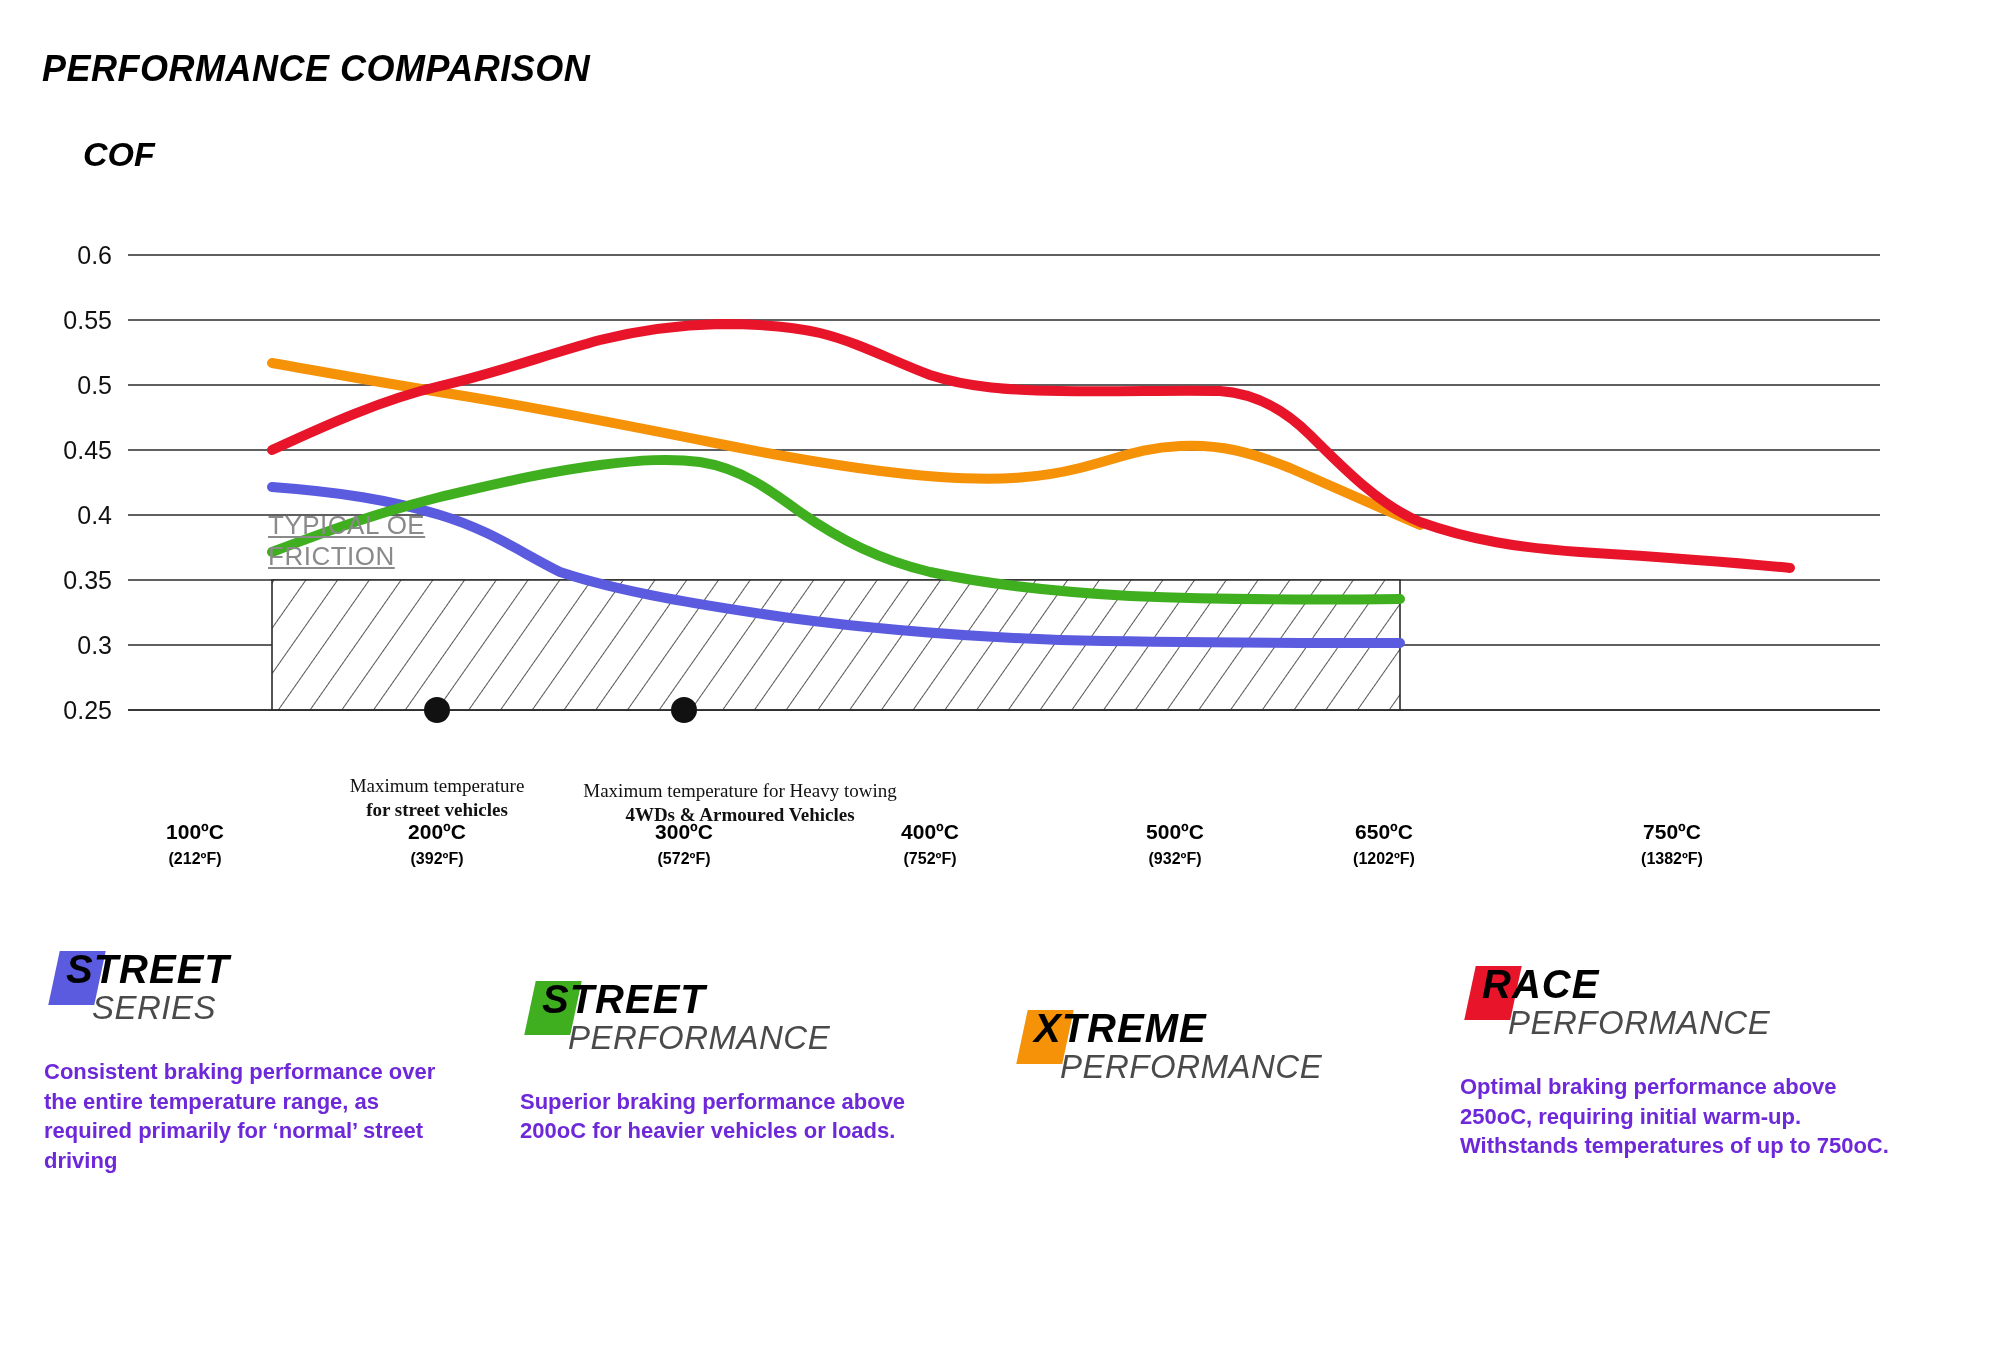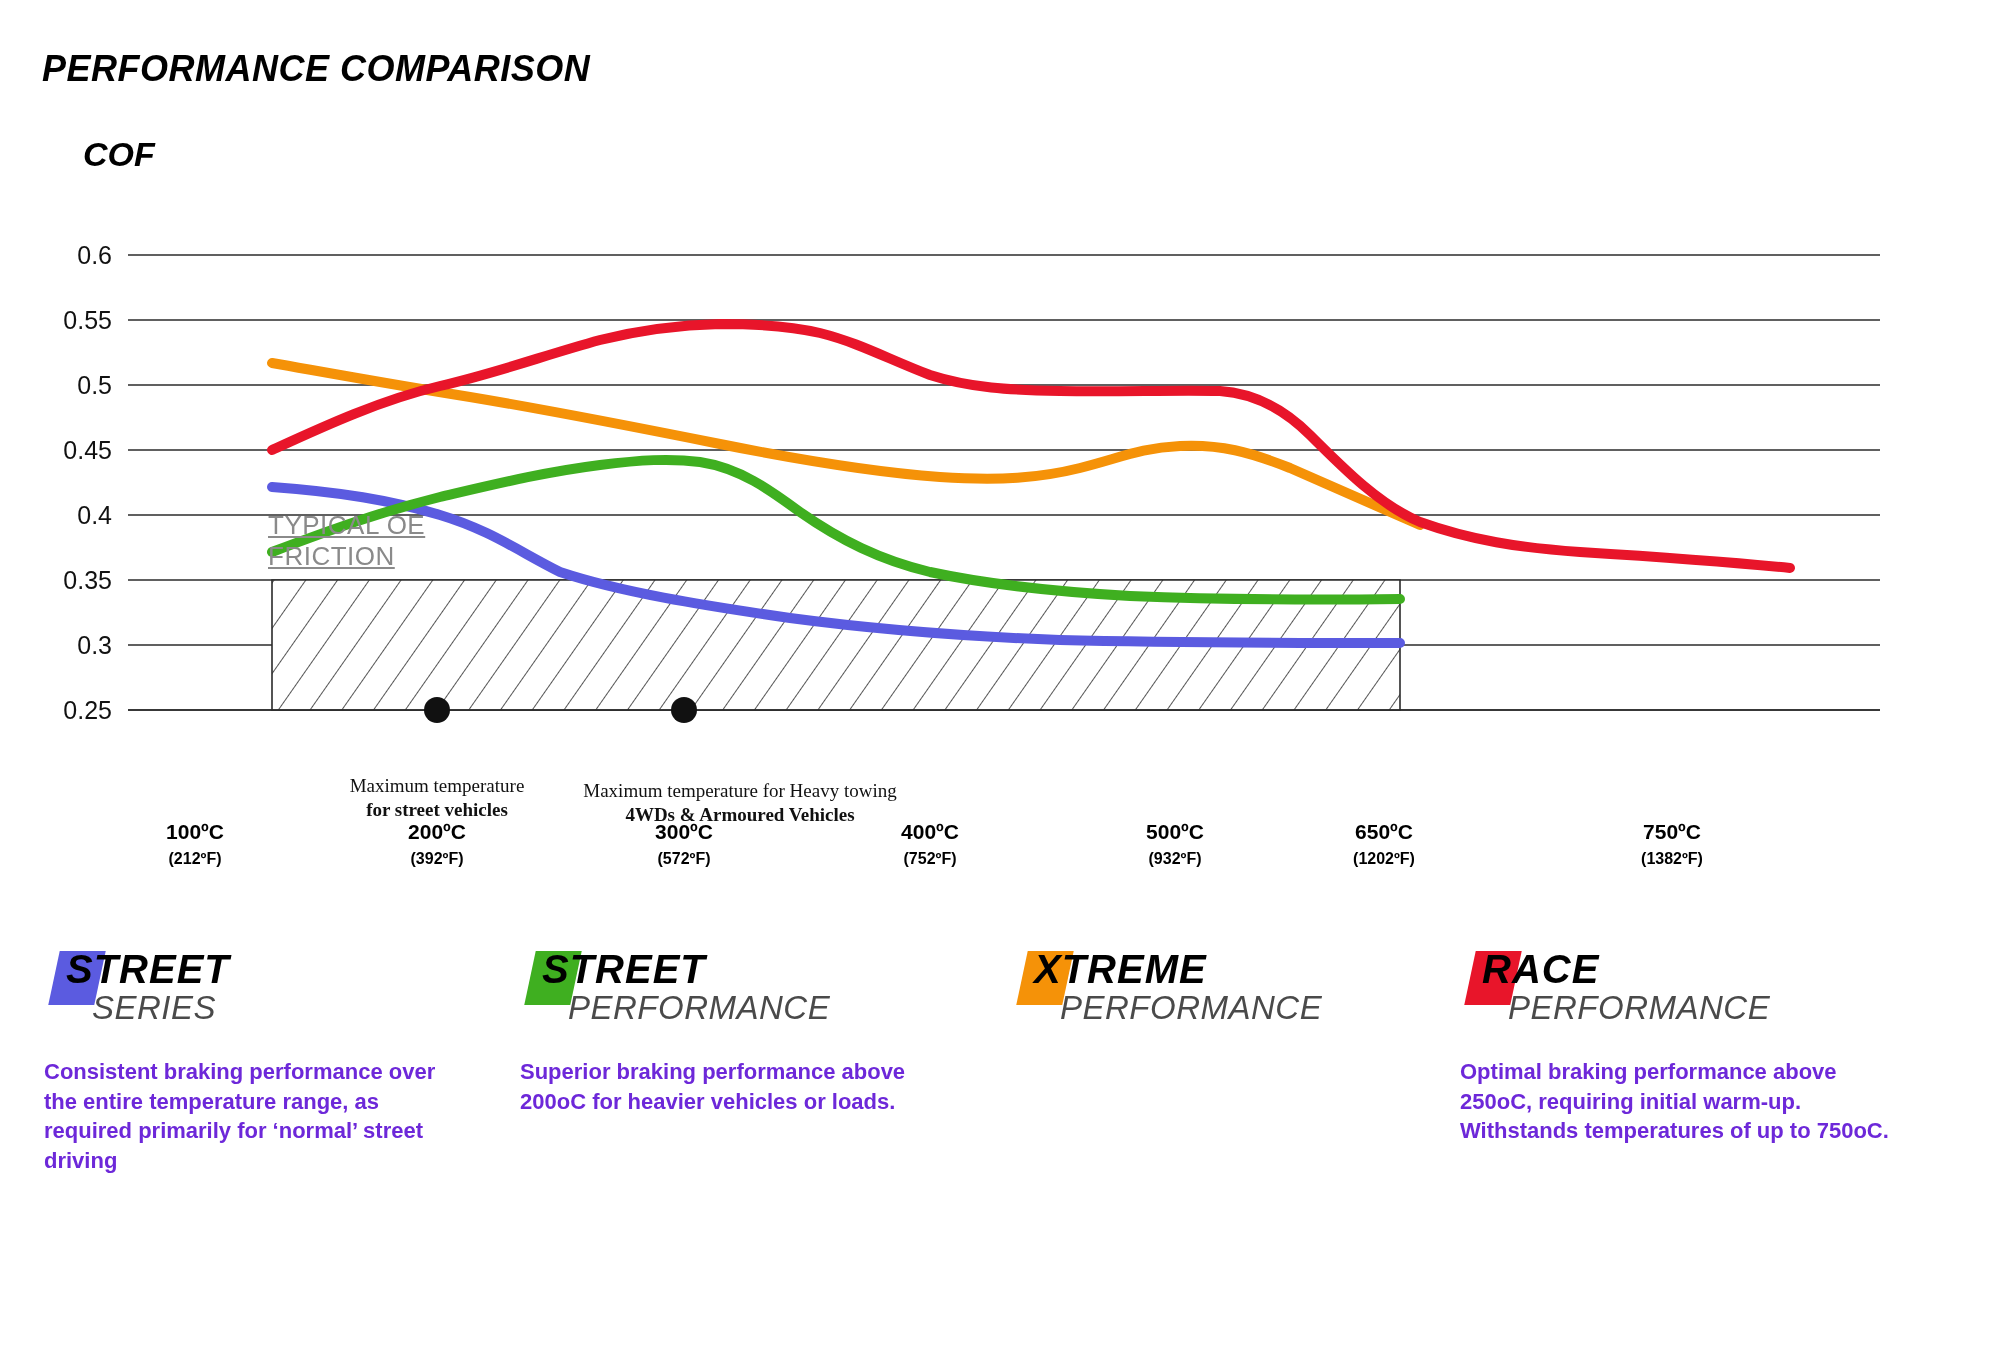--- a/index.html
+++ b/index.html
@@ -117,20 +117,21 @@
   }
 
   
   .products {
     position: absolute;
     left: 0;
     top: 945px;
     width: 2000px;
     display: flex;
     gap: 0;
+    align-items: center;
   }
   .product {
     box-sizing: border-box;
     padding-right: 46px;
   }
   .product:nth-child(1) { width: 510px; padding-left: 44px; }
   .product:nth-child(2) { width: 490px; padding-left: 10px; }
   .product:nth-child(3) { width: 440px; padding-left: 12px; }
   .product:nth-child(4) { width: 520px; padding-left: 20px; }
 

